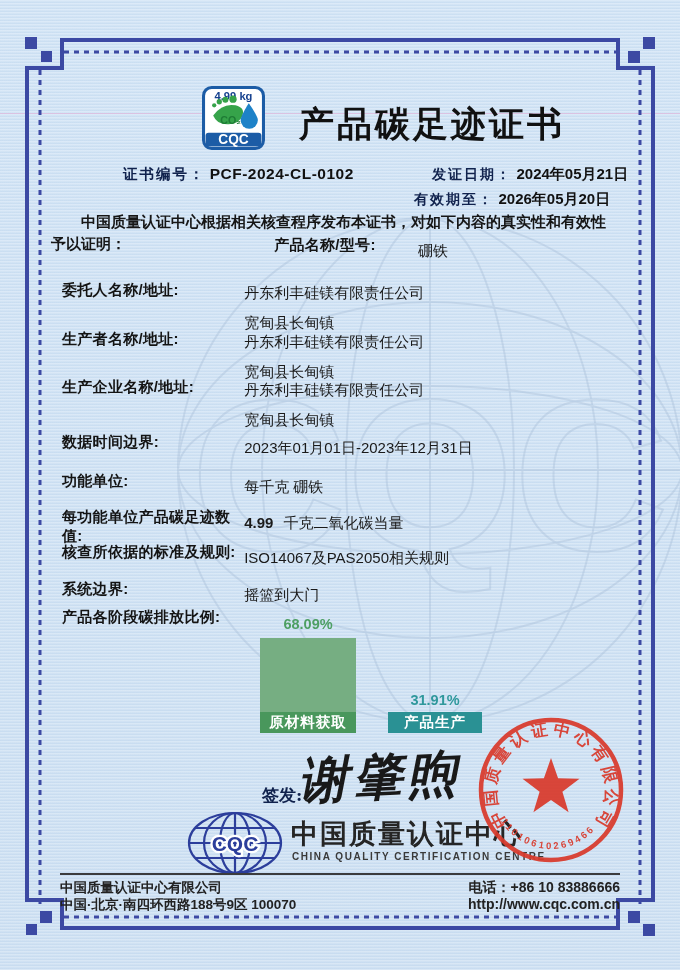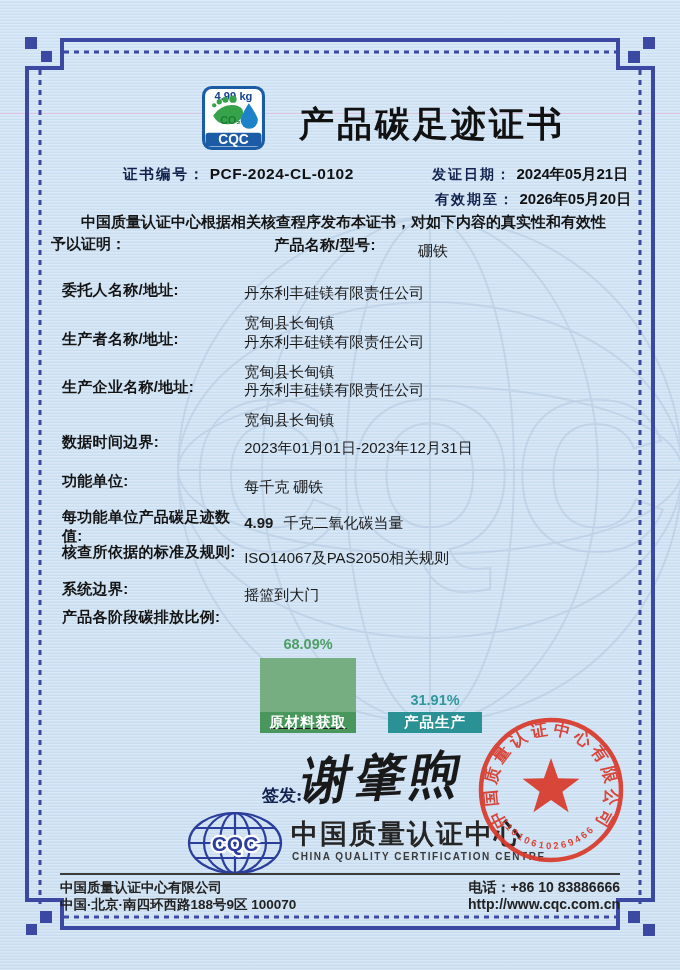--- a/index.html
+++ b/index.html
@@ -109,21 +109,21 @@
   <div class="abs cert-title">产品碳足迹证书</div>
 
   <div class="abs num-row">
     <span class="kai" style="font-size:14.5px;letter-spacing:2px;">证书编号：</span>
     <span class="num-val">PCF-2024-CL-0102</span>
   </div>
   <div class="abs" style="left:432px;top:165px;">
     <span class="kai date-label">发证日期：</span>
     <span class="date-val">2024年05月21日</span>
   </div>
-  <div class="abs" style="left:435px;top:190px;">
+  <div class="abs" style="left:414px;top:190px;">
     <span class="kai date-label">有效期至：</span>
     <span class="date-val">2026年05月20日</span>
   </div>
 
   <div class="abs statement">中国质量认证中心根据相关核查程序发布本证书，对如下内容的真实性和有效性予以证明：</div>
 
   <div class="frow" style="top:236px;text-align:center;">
     <span class="flabel">产品名称/型号:</span>
     <span class="fvals"><div>硼铁</div></span>
   </div>
@@ -169,21 +169,21 @@
   <div class="frow" style="top:580px;">
     <span class="flabel">系统边界:</span>
     <span class="fvals"><div>摇篮到大门</div></span>
   </div>
   <div class="frow" style="top:608px;">
     <span class="flabel" style="width:auto;">产品各阶段碳排放比例:</span>
   </div>
 
   <div class="bar-group" style="left:239px;width:96px;margin-left:21px;">
     <div class="bar-pct" style="color: rgb(77, 159, 99);">68.09%</div>
-    <div class="bar" style="height: 75px; background: rgb(118, 174, 130); text-decoration: underline;">
+    <div class="bar" style="height: 95px; background: rgb(118, 174, 130);">
       <div class="bar-band" style="background: rgb(73, 151, 92);">原材料获取</div>
     </div>
   </div>
   <div class="bar-group" style="left:388px;width:94px;">
     <div class="bar-pct" style="color: rgb(47, 152, 156);">31.91%</div>
     <div class="bar" style="height: 19px; background: rgb(78, 163, 170);">
       <div class="bar-band" style="background: rgb(42, 145, 148);">产品生产</div>
     </div>
   </div>
 

